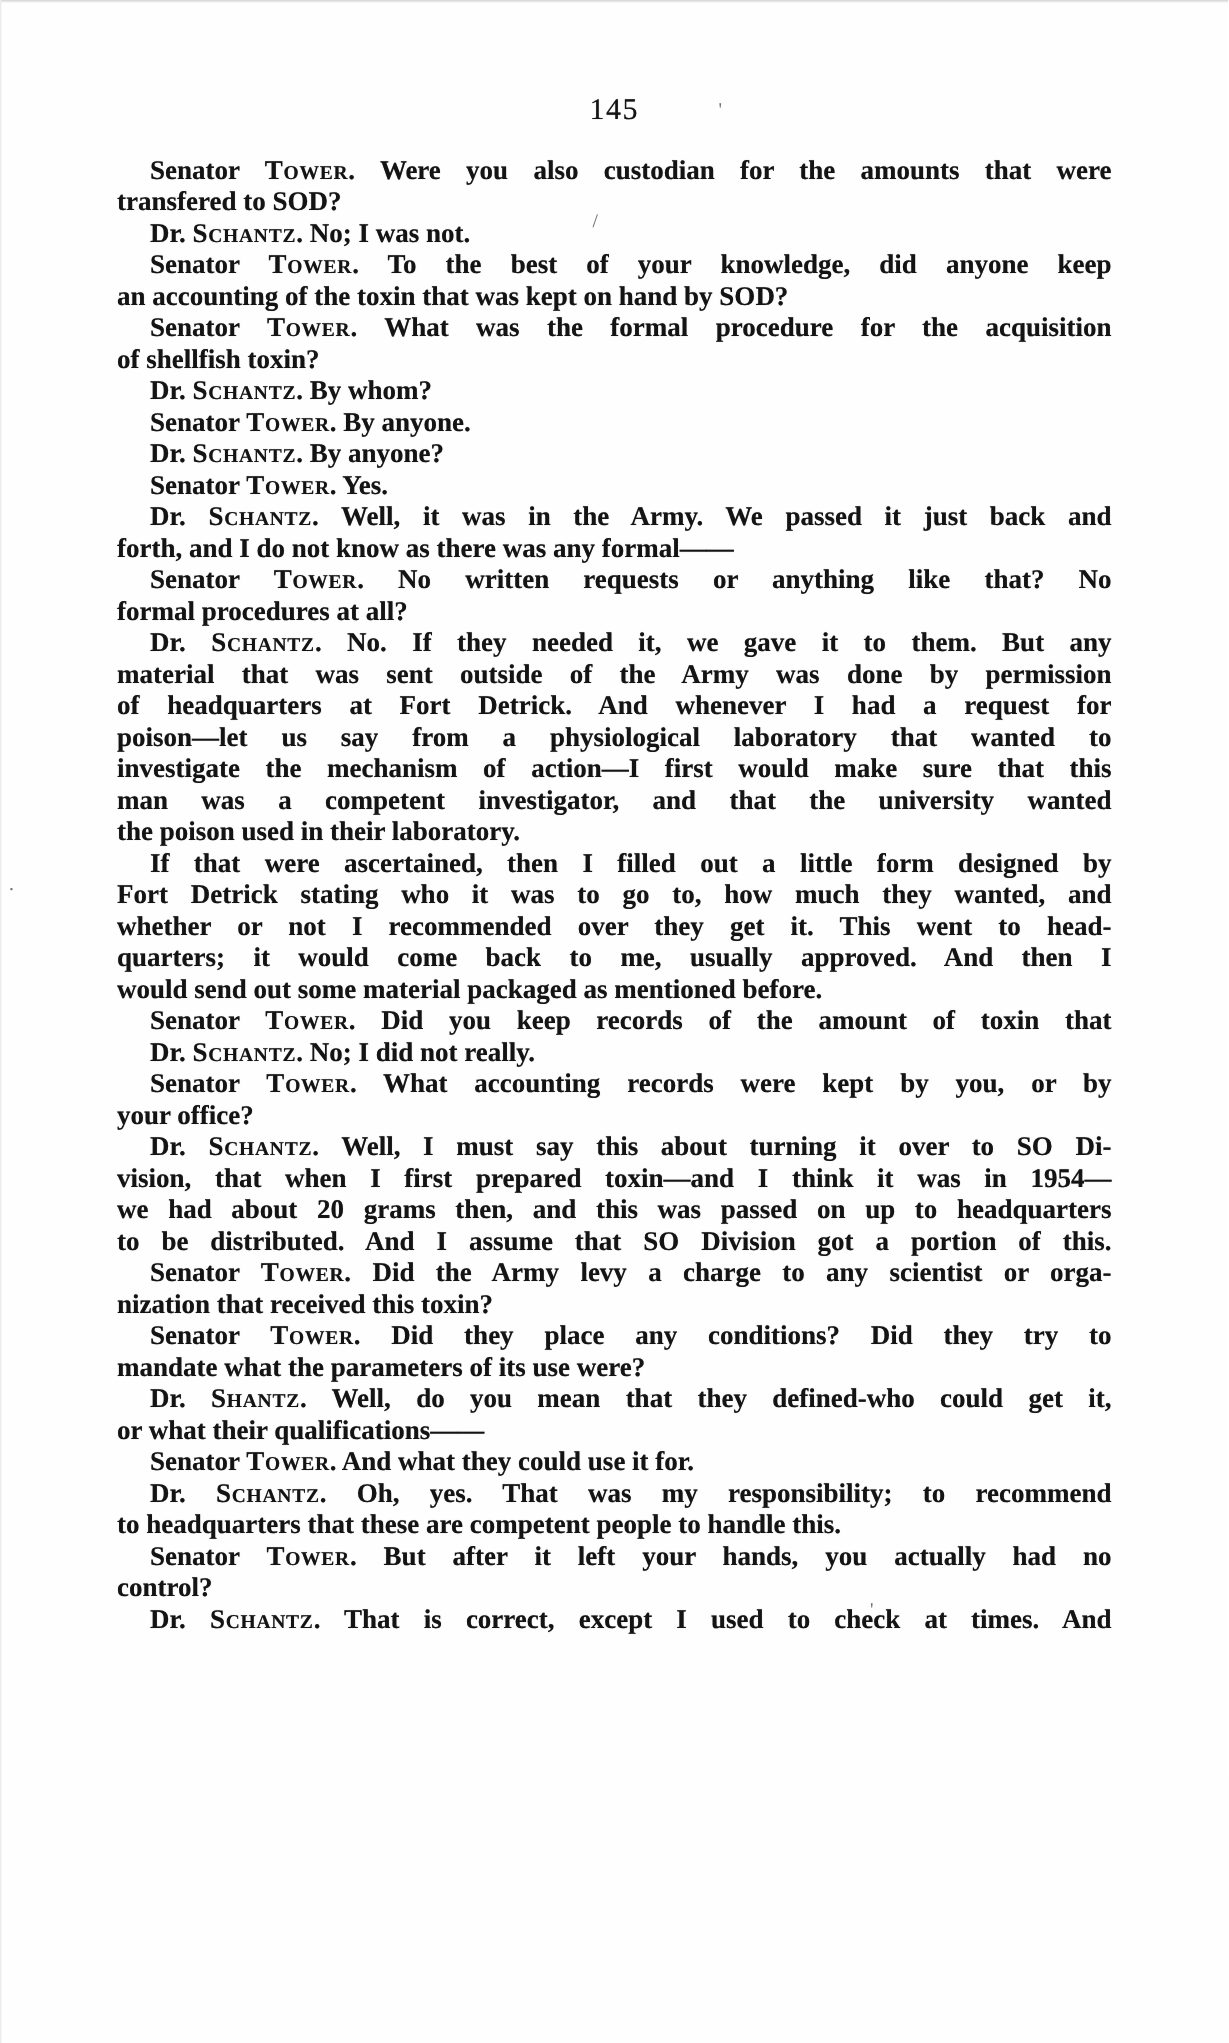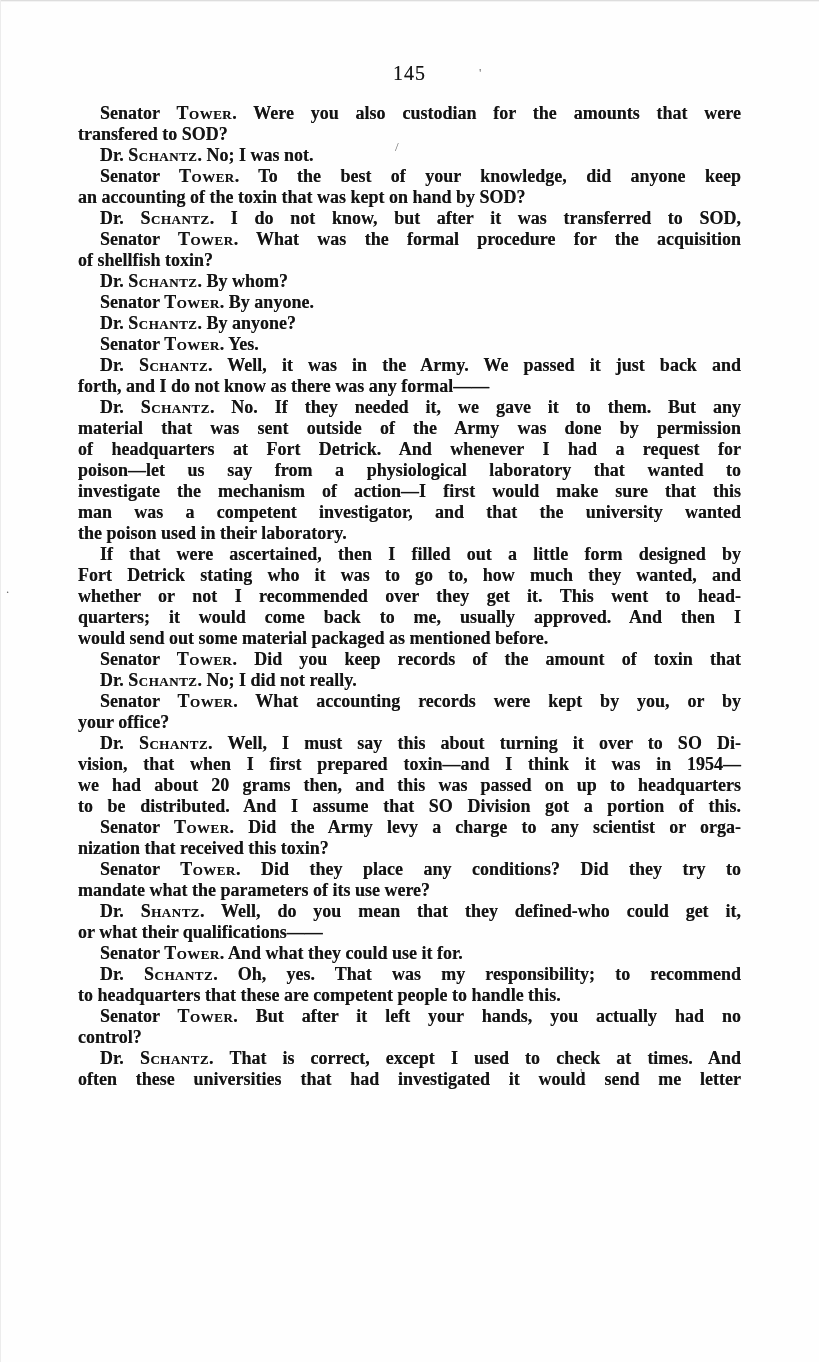--- a/index.html
+++ b/index.html
@@ -81,41 +81,44 @@
         <div class="line last">transfered to SOD?</div>
       </div>
       <div class="para">
         <div class="line first last"><span class="speaker"><span>Dr.</span> <span class="sc">Schantz</span>. </span> <span>No; I was not.</span></div>
       </div>
       <div class="para">
         <div class="line first"><span class="speaker"><span>Senator</span> <span class="sc">Tower</span>. </span> <span>To the best of your knowledge, did anyone keep</span></div>
         <div class="line last">an accounting of the toxin that was kept on hand by SOD?</div>
       </div>
       <div class="para">
-        <div class="line first"><span class="speaker"><span>Dr.</span> <span class="sc">Schantz</span>. </span> <span>I do not know, but after it was transferred to SOD,</span></div>
       </div>
       <div class="para">
         <div class="line first"><span class="speaker"><span>Senator</span> <span class="sc">Tower</span>. </span> <span>What was the formal procedure for the acquisition</span></div>
         <div class="line last">of shellfish toxin?</div>
       </div>
       <div class="para">
         <div class="line first last"><span class="speaker"><span>Dr.</span> <span class="sc">Schantz</span>. </span> <span>By whom?</span></div>
       </div>
       <div class="para">
         <div class="line first last"><span class="speaker"><span>Senator</span> <span class="sc">Tower</span>. </span> <span>By anyone.</span></div>
       </div>
       <div class="para">
         <div class="line first last"><span class="speaker"><span>Dr.</span> <span class="sc">Schantz</span>. </span> <span>By anyone?</span></div>
       </div>
       <div class="para">
         <div class="line first last"><span class="speaker"><span>Senator</span> <span class="sc">Tower</span>. </span> <span>Yes.</span></div>
       </div>
       <div class="para">
         <div class="line first"><span class="speaker"><span>Dr.</span> <span class="sc">Schantz</span>. </span> <span>Well, it was in the Army. We passed it just back and</span></div>
         <div class="line last">forth, and I do not know as there was any formal——</div>
+      </div>
+      <div class="para">
+        <div class="line first"><span class="speaker"><span>Senator</span> <span class="sc">Tower</span>. </span> <span>No written requests or anything like that? No</span></div>
+        <div class="line last">formal procedures at all?</div>
       </div>
       <div class="para">
         <div class="line first"><span class="speaker"><span>Dr.</span> <span class="sc">Schantz</span>. </span> <span>No. If they needed it, we gave it to them. But any</span></div>
         <div class="line">material that was sent outside of the Army was done by permission</div>
         <div class="line">of headquarters at Fort Detrick. And whenever I had a request for</div>
         <div class="line">poison—let us say from a physiological laboratory that wanted to</div>
         <div class="line">investigate the mechanism of action—I first would make sure that this</div>
         <div class="line">man was a competent investigator, and that the university wanted</div>
         <div class="line last">the poison used in their laboratory.</div>
       </div>
@@ -160,21 +163,20 @@
       <div class="para">
         <div class="line first"><span class="speaker"><span>Dr.</span> <span class="sc">Schantz</span>. </span> <span>Oh, yes. That was my responsibility; to recommend</span></div>
         <div class="line last">to headquarters that these are competent people to handle this.</div>
       </div>
       <div class="para">
         <div class="line first"><span class="speaker"><span>Senator</span> <span class="sc">Tower</span>. </span> <span>But after it left your hands, you actually had no</span></div>
         <div class="line last">control?</div>
       </div>
       <div class="para">
         <div class="line first"><span class="speaker"><span>Dr.</span> <span class="sc">Schantz</span>. </span> <span>That is correct, except I used to check at times. And</span></div>
-        <div class="line">often these universities that had investigated it would send me letter</div>
       </div>
     </div>
   <div>
       <span class="artifact" style="left: 479px; top: 66px;">'</span>
       <span class="artifact" style="left: 395px; top: 140px;">/</span>
       <span class="artifact" style="left: 6px; top: 582px;">.</span>
       <span class="artifact" style="left: 580px; top: 1066px;">'</span>
     </div>
 </div>
 

